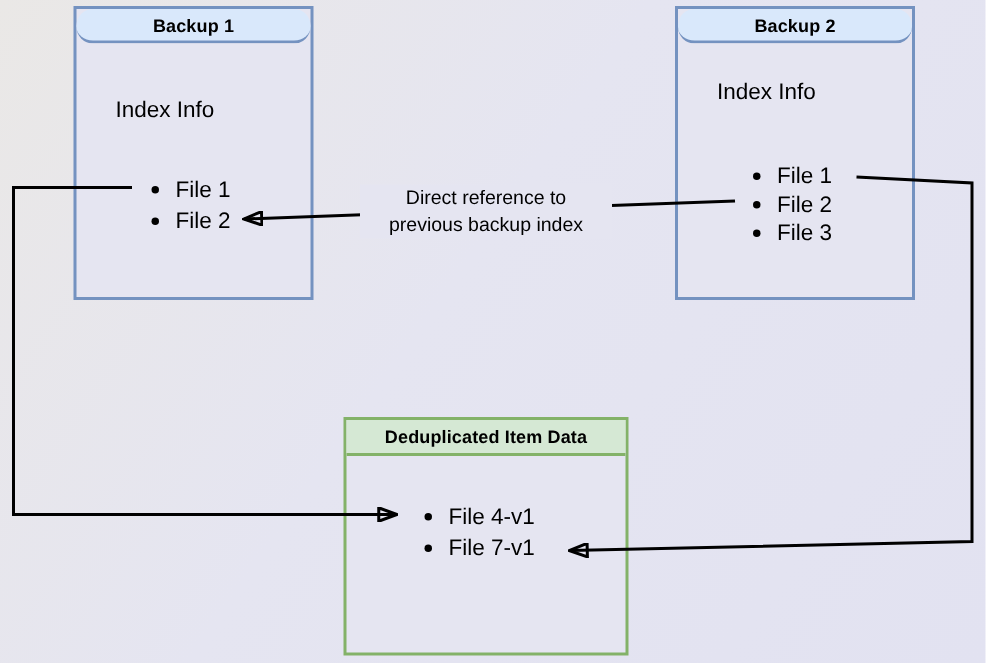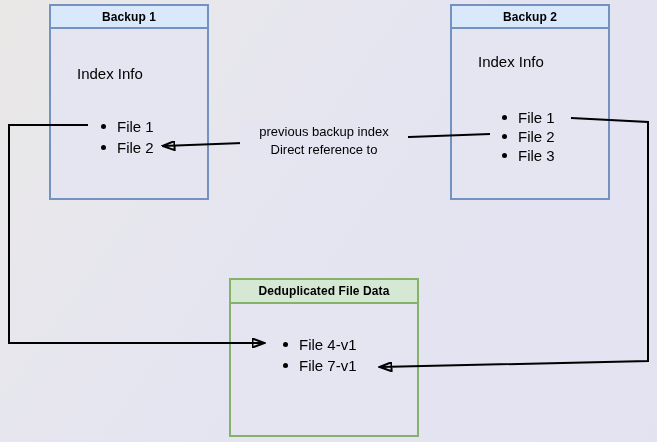--- a/index.html
+++ b/index.html
@@ -28,20 +28,21 @@
     box-sizing: border-box;
     width: 100%;
     display: flex; align-items: center; justify-content: center;
     font-size: 12px; font-weight: bold;
     letter-spacing: 0.1px;
   }
   .blue .hdr {
     height: 23px;
     background: var(--blue-fill, #d9e8fb);
     border-bottom: 2px solid var(--blue-border, #7492c0);
+    border-radius: 11px;
   }
   .green .hdr {
     height: 24px;
     background: var(--green-fill, #d5e8d4);
     border-bottom: 2px solid var(--green-border, #83b268);
   }
   .subtitle {
     position: absolute;
     font-size: 15px; line-height: 21px;
     white-space: nowrap;
@@ -118,21 +119,21 @@
     <div class="hdr">Backup 2</div>
     <div class="subtitle">Index Info</div>
     <ul class="files lh19">
       <li>File 1</li>
       <li>File 2</li>
       <li>File 3</li>
     </ul>
   </div>
 
   <div id="dedup" class="box green">
-    <div class="hdr">Deduplicated File Data</div>
+    <div class="hdr">Deduplicated Item Data</div>
     <ul class="files lh21">
       <li>File 4-v1</li>
       <li>File 7-v1</li>
     </ul>
   </div>
 
   <svg class="arrows" viewBox="0 0 657 442">
     <defs>
       <marker id="arrowhead" markerUnits="userSpaceOnUse" markerWidth="14" markerHeight="10" refX="12.5" refY="5" orient="auto">
         <path d="M1,0.5 L13,5 L1,9.5 Z" fill="#000" stroke="none"></path>
@@ -140,17 +141,17 @@
     </defs>
 
     <line x1="490" y1="134" x2="163" y2="146" marker-end="url(#arrowhead)"></line>
 
     <path d="M 88,125 L 9,125 L 9,343 L 264,343" marker-end="url(#arrowhead)"></path>
 
     <path d="M 571,118 L 648,122 L 648,361 L 380,367" marker-end="url(#arrowhead)"></path>
   </svg>
 
   <div class="edge-label">
+    <div>Direct reference to</div>
     <div>previous backup index</div>
-    <div>Direct reference to</div>
   </div>
 
 </div>
 
 </body></html>

